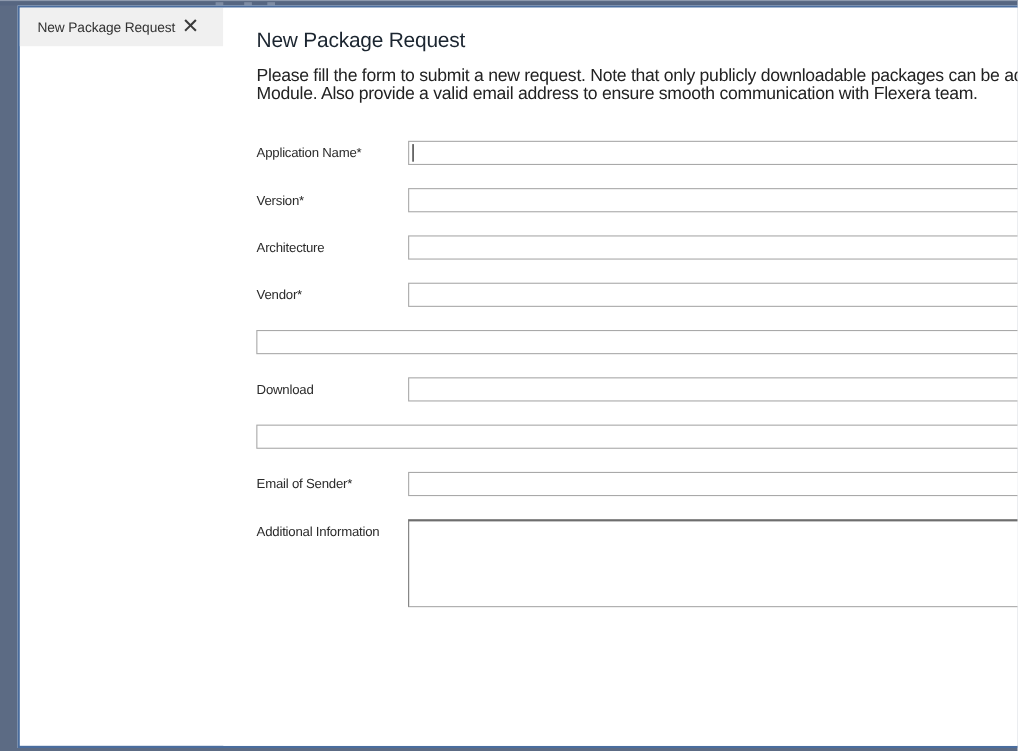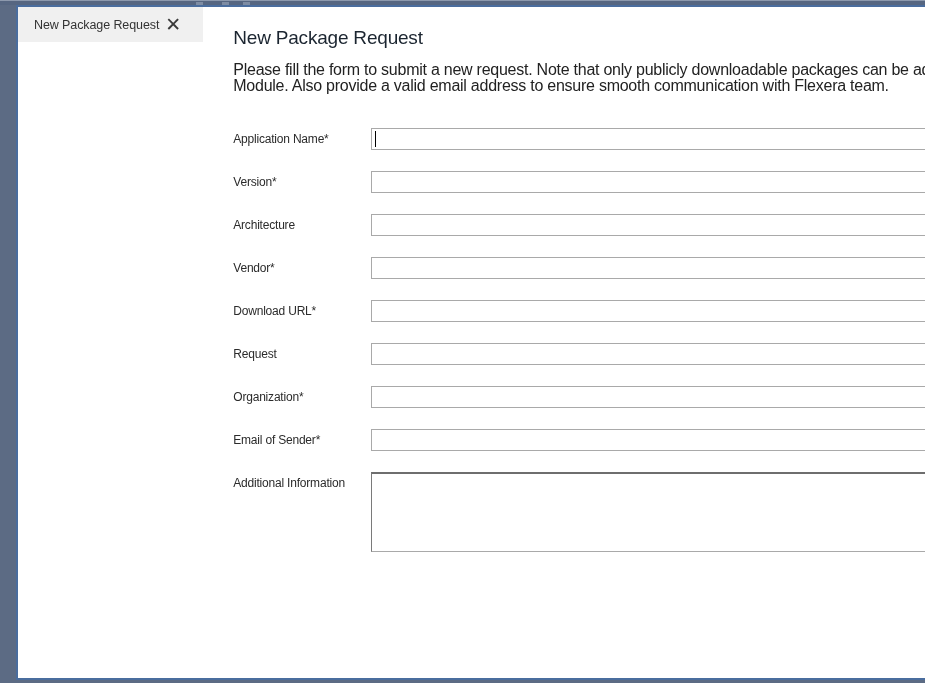--- a/index.html
+++ b/index.html
@@ -69,42 +69,40 @@
             <div class="combo">
               <span class="combo-arrow"></span>
             </div>
           </div>
         </div>
         <div class="row">
           <div class="row-label">Vendor*</div>
           <div class="field"><input type="text" style=""></div>
         </div>
         <div class="row">
-          <div class="row-label">Download URL*</div>
           <div class="field"><input type="text" style=""><span class="info-icon"><svg width="19" height="23" viewBox="0 0 19 23">
                 <defs>
                   <linearGradient id="ig" x1="0" y1="0" x2="0" y2="1">
                     <stop offset="0" stop-color="#eef6ff"></stop>
                     <stop offset="1" stop-color="#8fb4e4"></stop>
                   </linearGradient>
                 </defs>
                 <path d="M9.5 1 C14 1 17.5 4.2 17.5 8.3 C17.5 11.6 15.4 13.8 12.6 14.9 L9.5 19.5 L6.4 14.9 C3.6 13.8 1.5 11.6 1.5 8.3 C1.5 4.2 5 1 9.5 1 Z" fill="url(#ig)" stroke="#5b85c0" stroke-width="1"></path>
                 <text x="9.5" y="12.4" text-anchor="middle" font-family="Liberation Serif, serif" font-style="italic" font-weight="bold" font-size="11" fill="#1a4fa0">i</text>
               </svg></span></div>
         </div>
         <div class="row">
-          <div class="row-label">Request</div>
+          <div class="row-label">Download</div>
           <div class="field">
             <div class="combo">
               <span class="combo-arrow"></span>
             </div>
           </div>
         </div>
         <div class="row">
-          <div class="row-label">Organization*</div>
           <div class="field"><input type="text" style=""></div>
         </div>
         <div class="row">
           <div class="row-label">Email of Sender*</div>
           <div class="field"><input type="text" style=""></div>
         </div>
         <div class="row">
           <div class="row-label">Additional Information</div>
           <div class="field">
             <textarea style=""></textarea>

